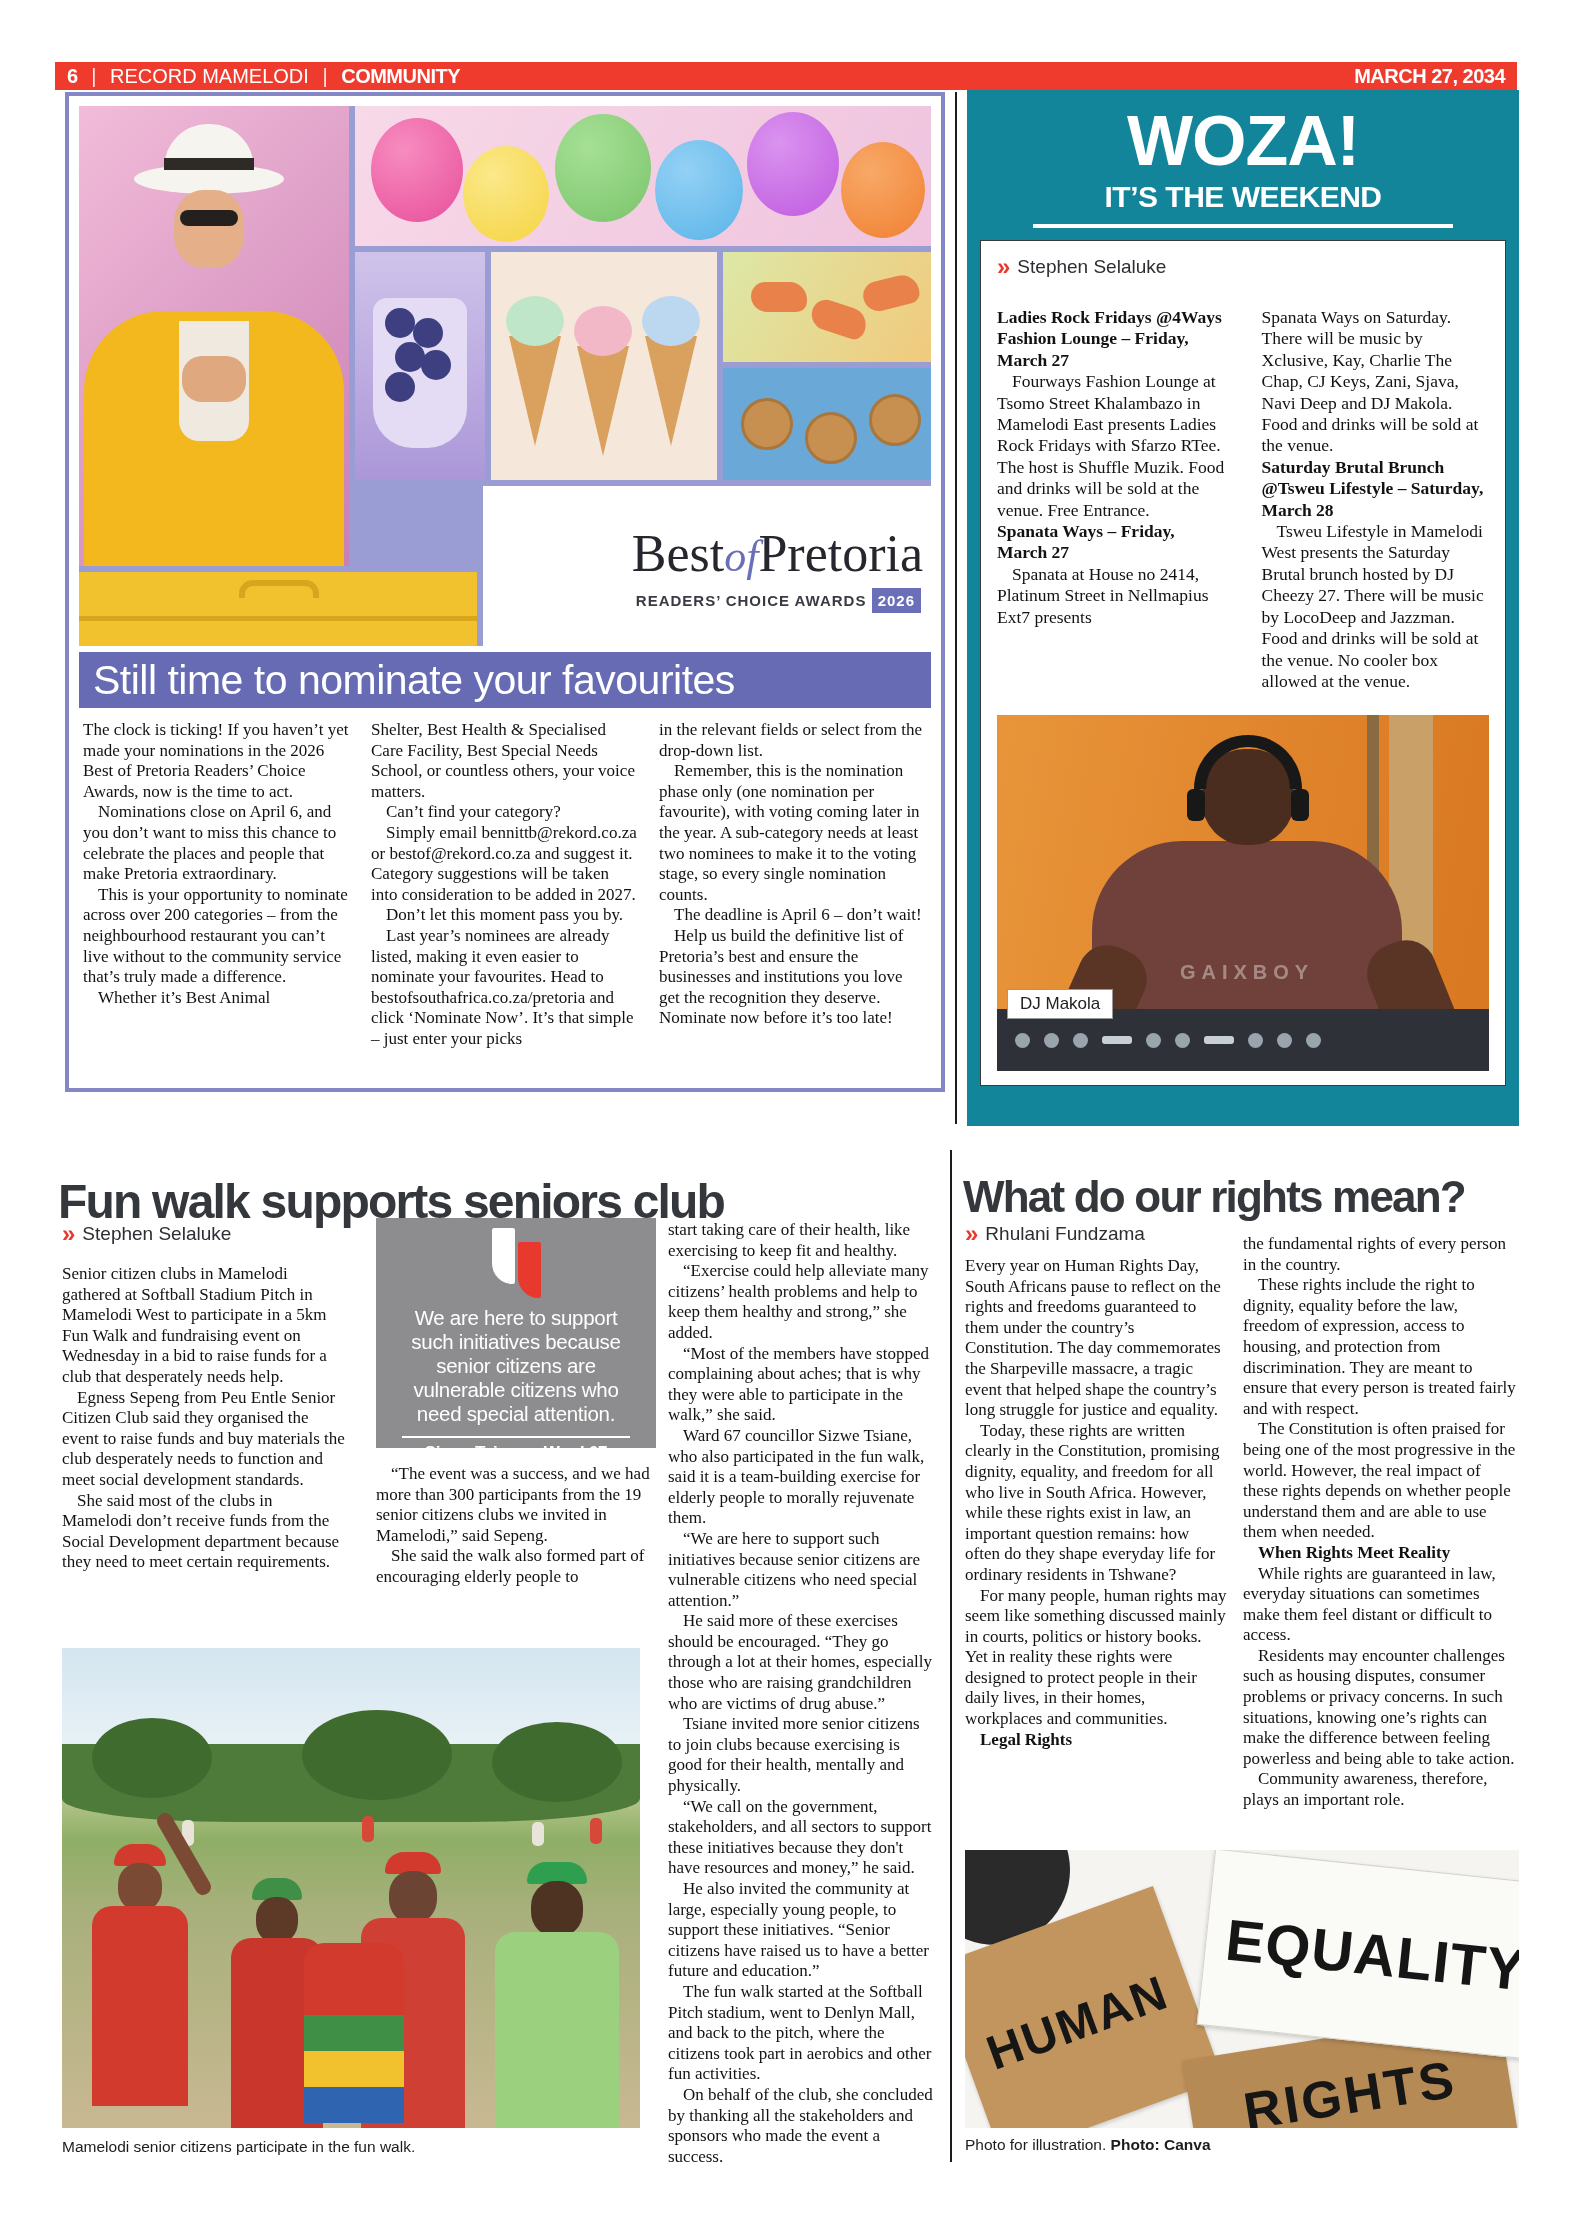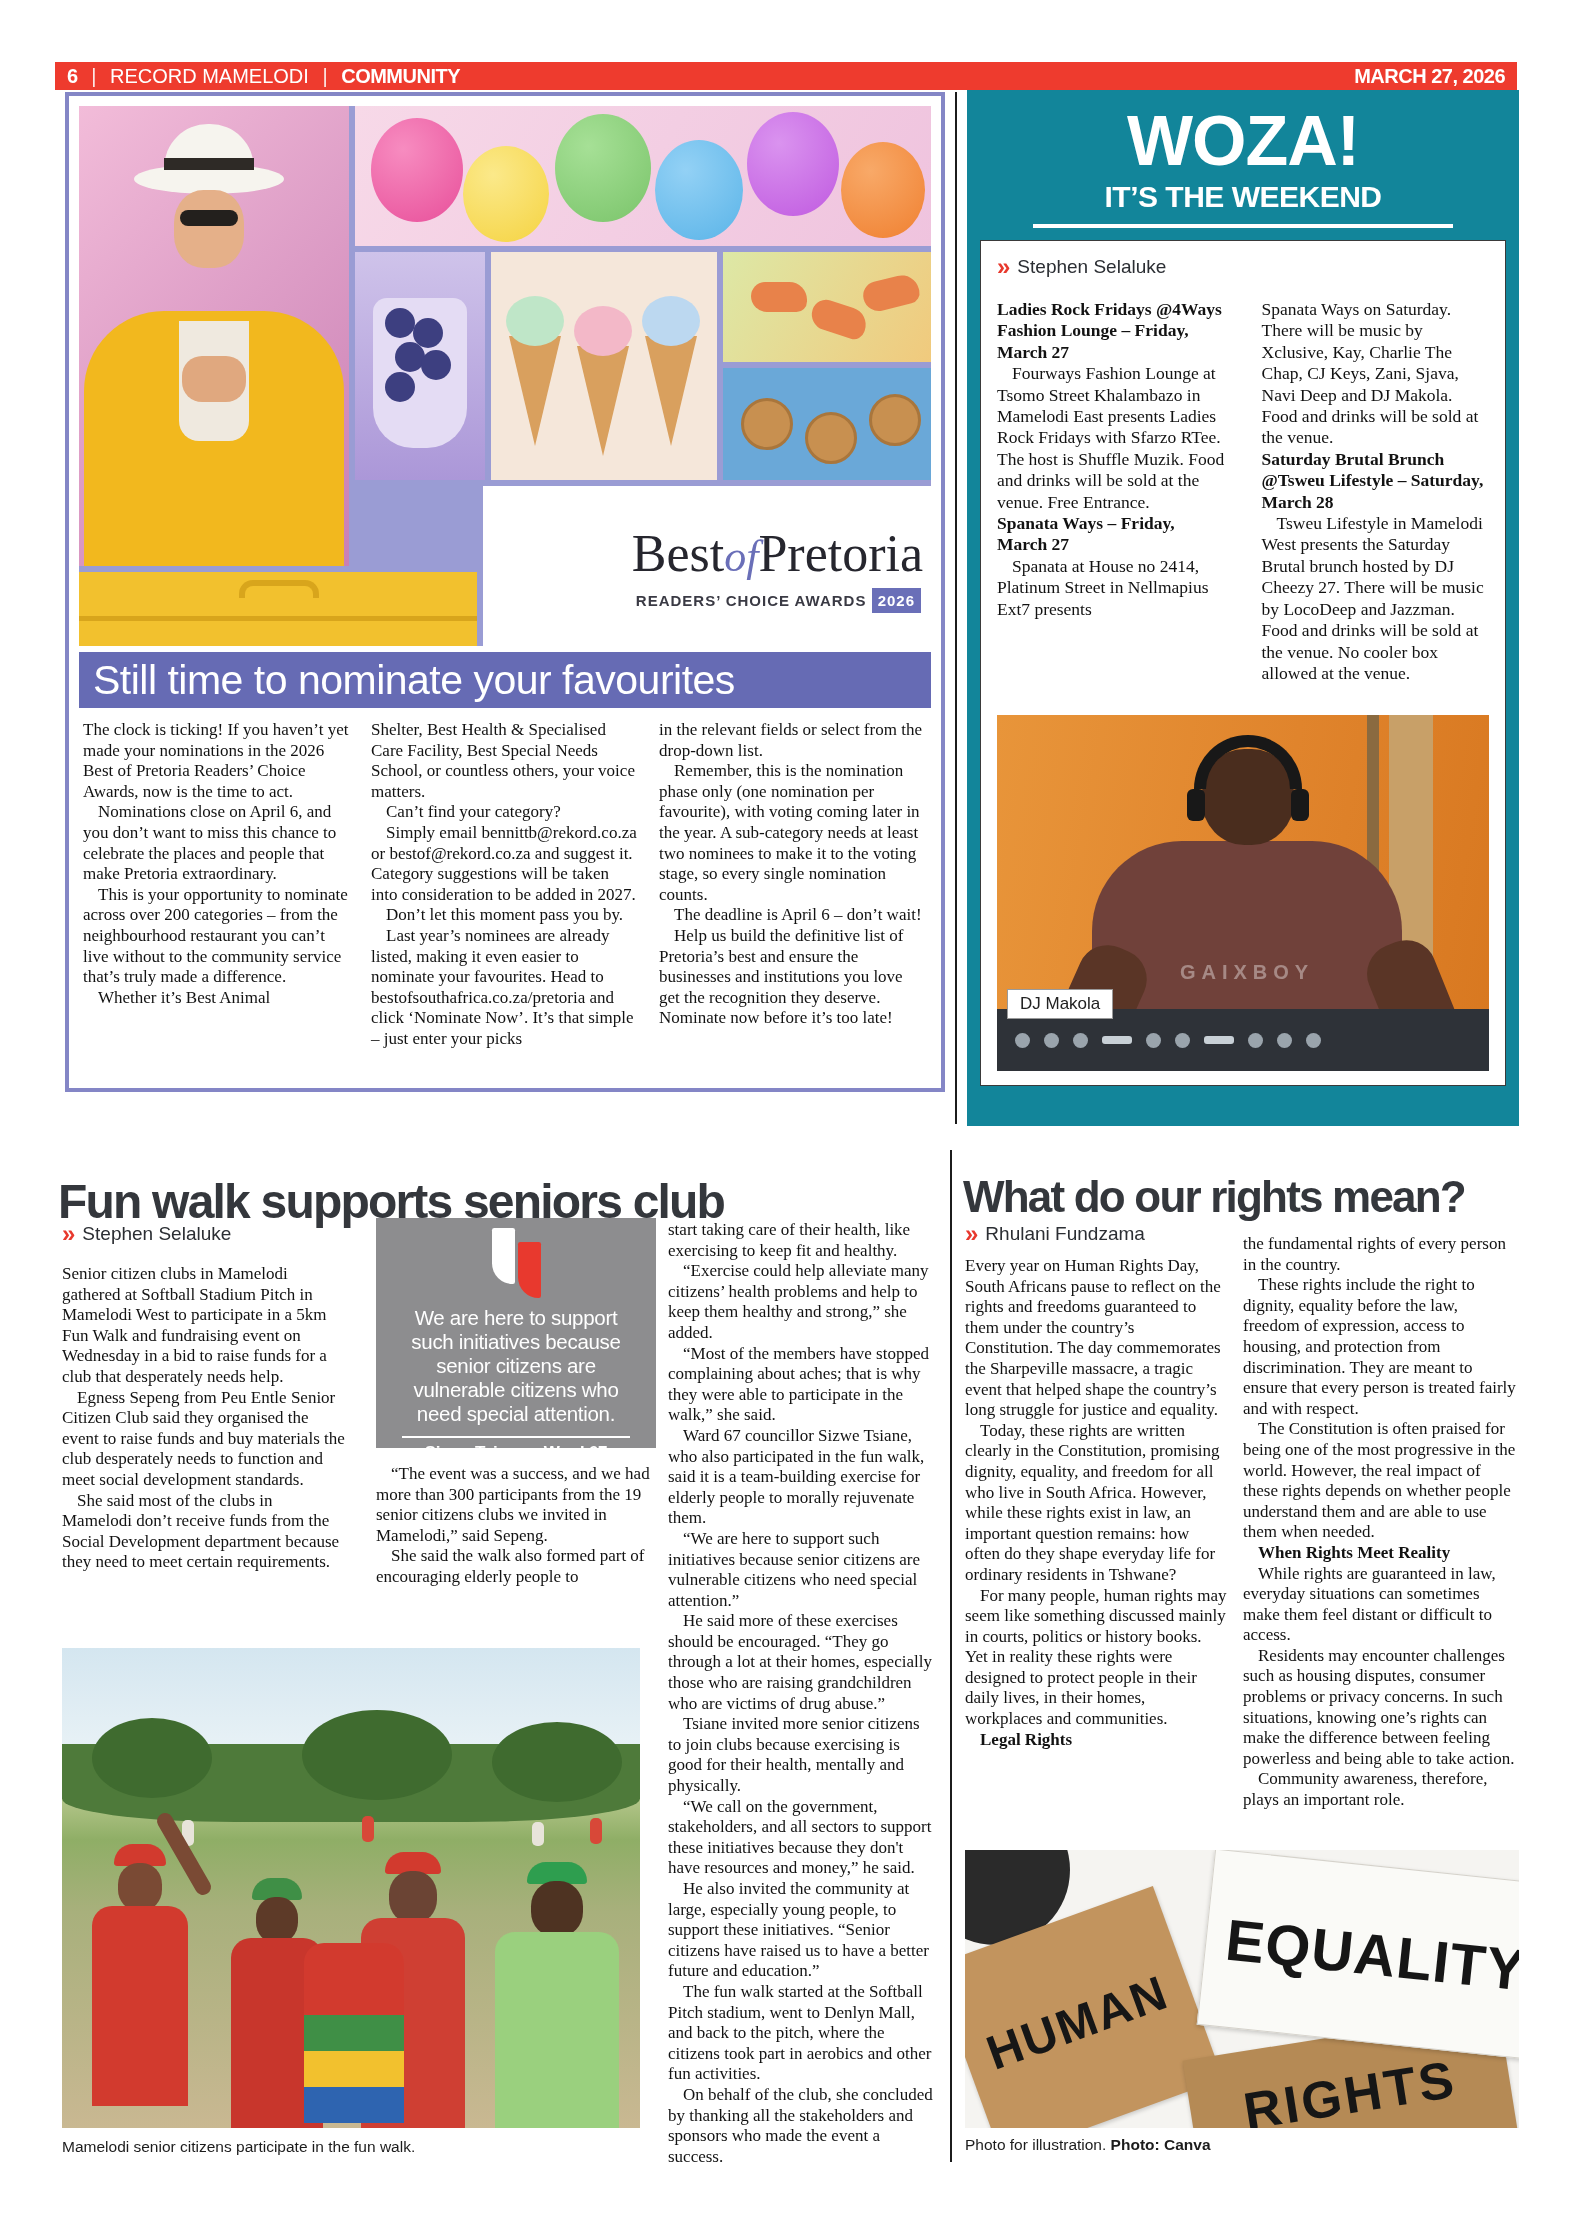--- a/index.html
+++ b/index.html
@@ -69,21 +69,21 @@
   .vline{position:absolute;background:#1c1c1c;}
   .v1{left:955px;top:92px;width:2px;height:1032px;}
   .v2{left:950px;top:1150px;width:2px;height:1012px;}
 
   
   .woza{position:absolute;left:967px;top:90px;width:552px;height:1036px;background:#12859a;box-sizing:border-box;}
   .woza-title{text-align:center;color:#fff;font-weight:800;font-size:70px;letter-spacing:-1px;margin-top:16px;line-height:1;}
   .woza-sub{text-align:center;color:#fff;font-weight:800;font-size:30px;letter-spacing:-.5px;margin-top:4px;}
   .woza-rule{width:420px;height:4px;background:#fff;margin:10px auto 12px;}
   .woza-panel{background:#fff;border:1px solid #3a3a3a;margin:0 13px 13px;padding:14px 16px 12px;box-sizing:border-box;height:846px;position:relative;}
-  .woza-cols{display:flex;gap:37px;margin-top:20px;}
+  .woza-cols{display:flex;gap:37px;margin-top:28px;}
   .wcol{flex:1;}
   .woza-panel .serif{font-size:17.5px;line-height:21.4px;}
 
   
   .dj-photo{position:absolute;left:16px;right:16px;bottom:14px;height:356px;
     background:linear-gradient(100deg,#e8953a 0%,#e0842c 55%,#d87820 100%);overflow:hidden;}
   .dj-pole{position:absolute;right:56px;top:0;width:44px;height:100%;background:#c8a068;}
   .dj-pole2{position:absolute;right:110px;top:0;width:12px;height:100%;background:#8a6a40;}
   .dj-head{position:absolute;left:205px;top:34px;width:92px;height:96px;background:#4a2d1e;border-radius:46%;}
   .dj-phones{position:absolute;left:197px;top:20px;width:108px;height:54px;border:12px solid #181818;border-bottom:none;border-radius:54px 54px 0 0;box-sizing:border-box;}
@@ -146,21 +146,21 @@
 <body>
 
 <header class="masthead">
   <div class="mh-left">
     <span class="mh-bold">6</span>
     <span class="mh-div">|</span>
     <span>RECORD MAMELODI</span>
     <span class="mh-div">|</span>
     <span class="mh-bold">COMMUNITY</span>
   </div>
-  <div class="mh-right">MARCH 27, 2026</div>
+  <div class="mh-right">MARCH 27, 2034</div>
 </header>
 
 <section class="ad-box">
   <div class="collage">
     <div class="tile t-man">
       <div class="hat-brim"></div>
       <div class="hat-top"></div>
       <div class="hat-band"></div>
       <div class="face"></div>
       <div class="shades"></div>

